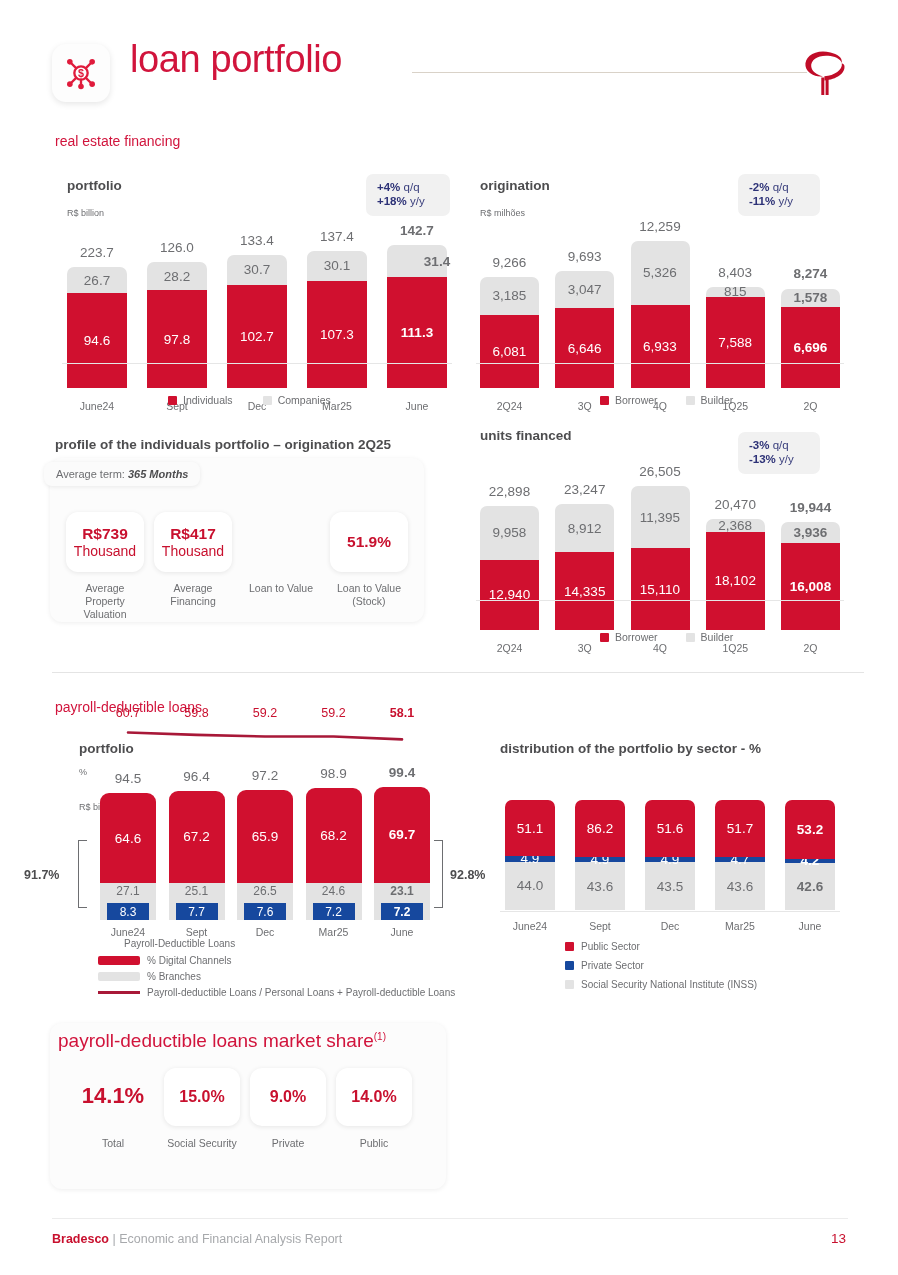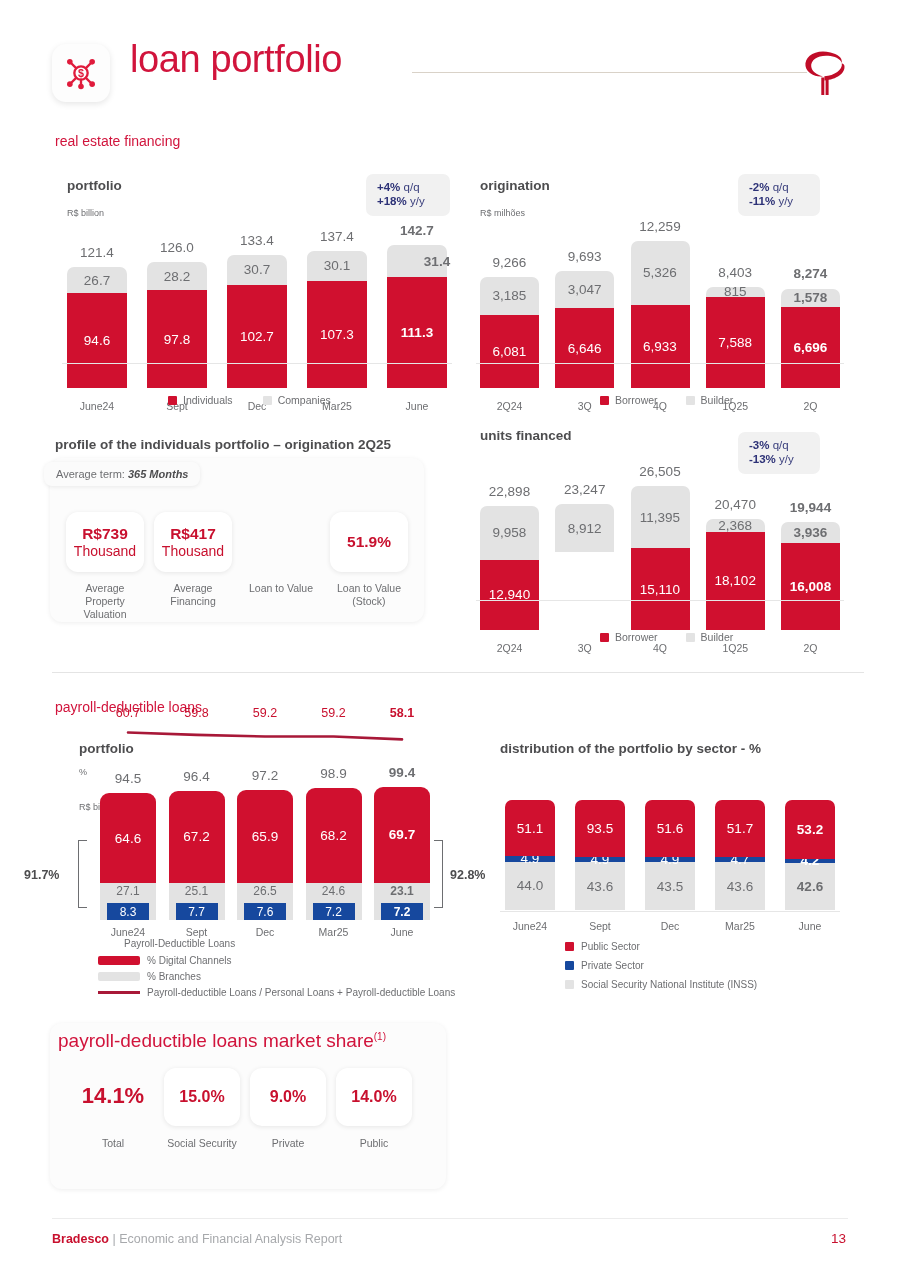--- a/index.html
+++ b/index.html
@@ -187,21 +187,21 @@
       <span class="k">q/q</span></div>
     <div><span class="v">+18%</span>
       <span class="k">y/y</span></div>
   </div>
 
   <div class="chart" id="chart-re-portfolio" style="left:67px; top:228px; width:380px; height:160px;">
       <div class="bar-group" style="left: 0px; width: 60px; height: 121.4px;">
         <div class="seg seg-red" style="bottom: 0px; height: 94.6px;">94.6</div>
         <div class="seg seg-gray rt" style="bottom: 94.6px; height: 26.7px;">26.7</div>
       </div>
-      <div class="total-lbl" style="left: 0px; width: 60px; top: 16.6px;">121.4</div>
+      <div class="total-lbl" style="left: 0px; width: 60px; top: 16.6px;">223.7</div>
       <div class="cat-lbl" style="left: 0px; width: 60px; top: 172px;">June24</div>
       <div class="bar-group" style="left: 80px; width: 60px; height: 126px;">
         <div class="seg seg-red" style="bottom: 0px; height: 97.8px;">97.8</div>
         <div class="seg seg-gray rt" style="bottom: 97.8px; height: 28.2px;">28.2</div>
       </div>
       <div class="total-lbl" style="left: 80px; width: 60px; top: 12px;">126.0</div>
       <div class="cat-lbl" style="left: 80px; width: 60px; top: 172px;">Sept</div>
       <div class="bar-group" style="left: 160px; width: 60px; height: 133.4px;">
         <div class="seg seg-red" style="bottom: 0px; height: 102.7px;">102.7</div>
         <div class="seg seg-gray rt" style="bottom: 102.7px; height: 30.7px;">30.7</div>
@@ -313,20 +313,21 @@
   </div>
 
   <div class="chart" id="chart-units" style="left:480px; top:470px; width:360px; height:160px;">
       <div class="bar-group" style="left: 0px; width: 59px; height: 124.193px;">
         <div class="seg seg-red" style="bottom: 0px; height: 70.1831px;">12,940</div>
         <div class="seg seg-gray rt" style="bottom: 70.1831px; height: 54.0095px;">9,958</div>
       </div>
       <div class="total-lbl" style="left: 0px; width: 59px; top: 13.8075px;">22,898</div>
       <div class="cat-lbl" style="left: 0px; width: 59px; top: 172px;">2Q24</div>
       <div class="bar-group" style="left: 75.25px; width: 59px; height: 126.085px;">
+        <div class="seg seg-red" style="bottom: 0px; height: 77.7492px;">14,335</div>
         <div class="seg seg-gray rt" style="bottom: 77.7492px; height: 48.3363px;">8,912</div>
       </div>
       <div class="total-lbl" style="left: 75.25px; width: 59px; top: 11.9146px;">23,247</div>
       <div class="cat-lbl" style="left: 75.25px; width: 59px; top: 172px;">3Q</div>
       <div class="bar-group" style="left: 150.5px; width: 59px; height: 143.756px;">
         <div class="seg seg-red" style="bottom: 0px; height: 81.9525px;">15,110</div>
         <div class="seg seg-gray rt" style="bottom: 81.9525px; height: 61.8034px;">11,395</div>
       </div>
       <div class="total-lbl" style="left: 150.5px; width: 59px; top: -5.75593px;">26,505</div>
       <div class="cat-lbl" style="left: 150.5px; width: 59px; top: 172px;">4Q</div>
@@ -430,21 +431,21 @@
   <div class="chart" id="chart-sector" style="left:505px; top:800px; width:330px; height:110px;">
       <div class="bar-group" style="left: 0px; width: 50px; height: 110px;">
         <div class="seg seg-gray" style="bottom: 0px; height: 48.4px;">44.0</div>
         <div class="seg seg-blue" style="bottom: 48.4px; height: 5.39px;">4.9</div>
         <div class="seg seg-red rt" style="bottom: 53.79px; height: 56.21px;">51.1</div>
       </div>
       <div class="cat-lbl" style="left: 0px; width: 50px; top: 120px;">June24</div>
       <div class="bar-group" style="left: 70px; width: 50px; height: 110px;">
         <div class="seg seg-gray" style="bottom: 0px; height: 47.96px;">43.6</div>
         <div class="seg seg-blue" style="bottom: 47.96px; height: 5.39px;">4.9</div>
-        <div class="seg seg-red rt" style="bottom: 53.35px; height: 56.65px;">93.5</div>
+        <div class="seg seg-red rt" style="bottom: 53.35px; height: 56.65px;">86.2</div>
       </div>
       <div class="cat-lbl" style="left: 70px; width: 50px; top: 120px;">Sept</div>
       <div class="bar-group" style="left: 140px; width: 50px; height: 110px;">
         <div class="seg seg-gray" style="bottom: 0px; height: 47.85px;">43.5</div>
         <div class="seg seg-blue" style="bottom: 47.85px; height: 5.39px;">4.9</div>
         <div class="seg seg-red rt" style="bottom: 53.24px; height: 56.76px;">51.6</div>
       </div>
       <div class="cat-lbl" style="left: 140px; width: 50px; top: 120px;">Dec</div>
       <div class="bar-group" style="left: 210px; width: 50px; height: 110px;">
         <div class="seg seg-gray" style="bottom: 0px; height: 47.96px;">43.6</div>

